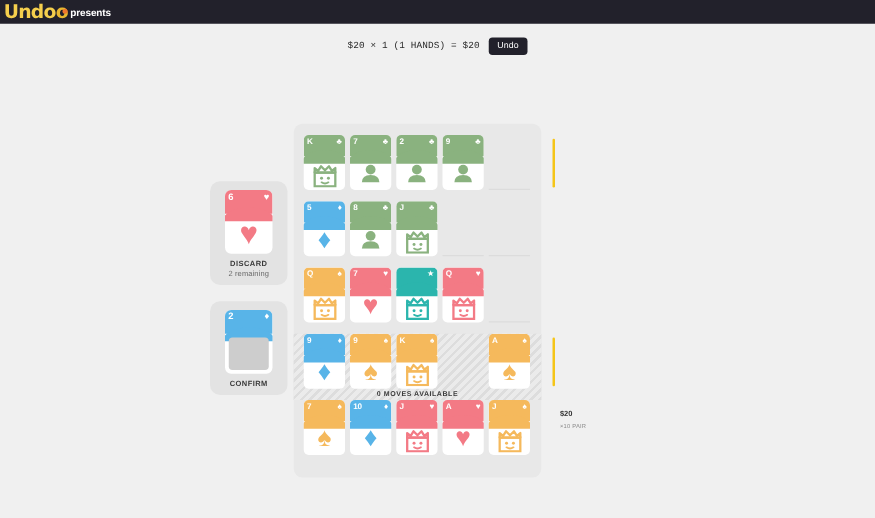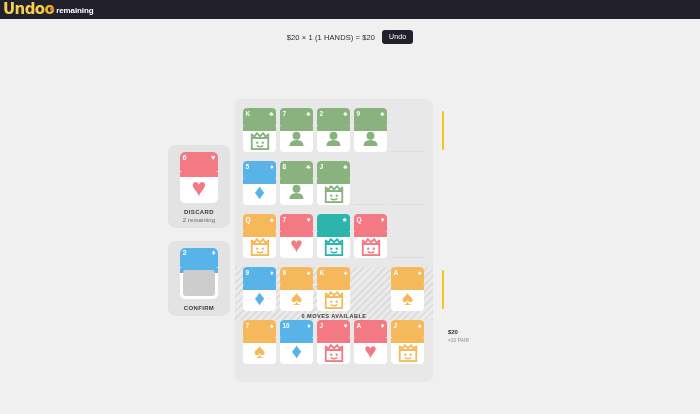--- a/index.html
+++ b/index.html
@@ -47,21 +47,21 @@
   #scorebar {
     height: 26px;
     display: flex;
     align-items: center;
     justify-content: center;
     gap: 7px;
     font-size: 7.5px;
     color: #2a2a2a;
     padding-top: 10px;
   }
-  #score-eq { letter-spacing: 0.1px; font-weight: 500;}
+  #score-eq { letter-spacing: 0.1px; font-weight: 500; font-family: Liberation Mono, monospace;}
   #undo-btn {
     background: #22212b;
     color: #fff;
     border: none;
     border-radius: 3px;
     font-size: 7px;
     font-family: "Liberation Sans", sans-serif;
     padding: 3px 7px 3.5px;
     cursor: pointer;
     letter-spacing: 0.1px;
@@ -229,21 +229,21 @@
   .figure { width: 24px; height: 22px; }
   .pip-person { width: 17px; height: 15px; }
 </style>
 </head>
 <body>
 
 <div id="topbar">
   <div id="logo-wrap">
     <span id="logo"><span>Undo</span><span class="dim">o</span></span>
     <span id="logo-dot"></span>
-    <span id="presents">remaining</span>
+    <span id="presents">presents</span>
   </div>
 </div>
 
 <div id="scorebar">
   <span id="score-eq">$20 × 1 (1 HANDS) = $20</span>
   <button id="undo-btn">Undo</button>
 </div>
 
 <div id="stage">
 

